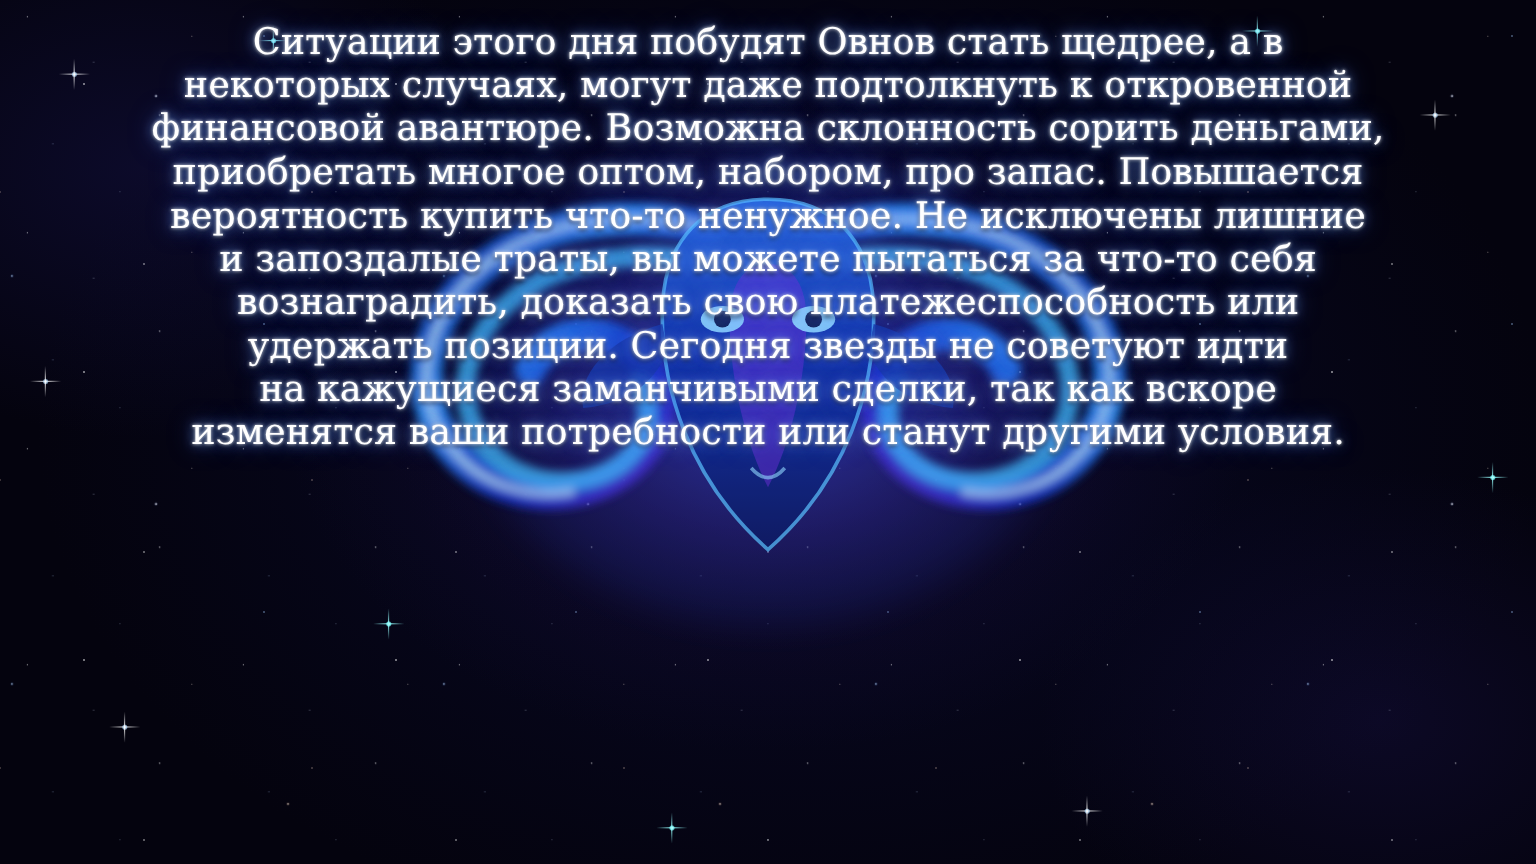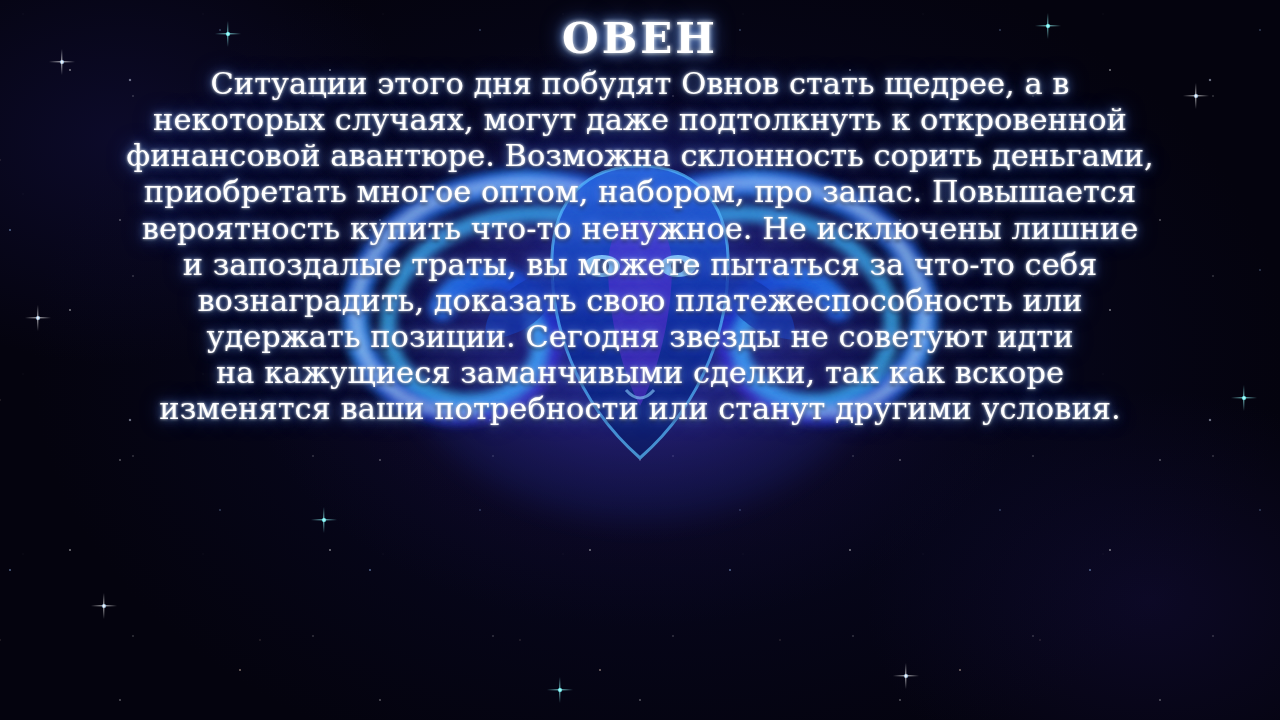--- a/index.html
+++ b/index.html
@@ -251,21 +251,20 @@
       </g>
 
       <path d="M262 200 C 216 212, 190 244, 196 270 C 238 266, 258 244, 266 222 Z" fill="#18349e" opacity="0.8"></path>
       <path d="M438 200 C 484 212, 510 244, 504 270 C 462 266, 442 244, 434 222 Z" fill="#18349e" opacity="0.8"></path>
 
       <ellipse cx="350" cy="250" rx="250" ry="200" fill="#3355ff" opacity="0.10" filter="url(#softer)"></ellipse>
     </svg>
   </div>
 
   <div class="content">
-    <h1 class="sign-title">ОВЕН</h1>
     <p class="horoscope-text">Ситуации этого дня побудят Овнов стать щедрее, а в
 некоторых случаях, могут даже подтолкнуть к откровенной
 финансовой авантюре. Возможна склонность сорить деньгами,
 приобретать многое оптом, набором, про запас. Повышается
 вероятность купить что-то ненужное. Не исключены лишние
 и запоздалые траты, вы можете пытаться за что-то себя
 вознаградить, доказать свою платежеспособность или
 удержать позиции. Сегодня звезды не советуют идти
 на кажущиеся заманчивыми сделки, так как вскоре
 изменятся ваши потребности или станут другими условия.</p>

